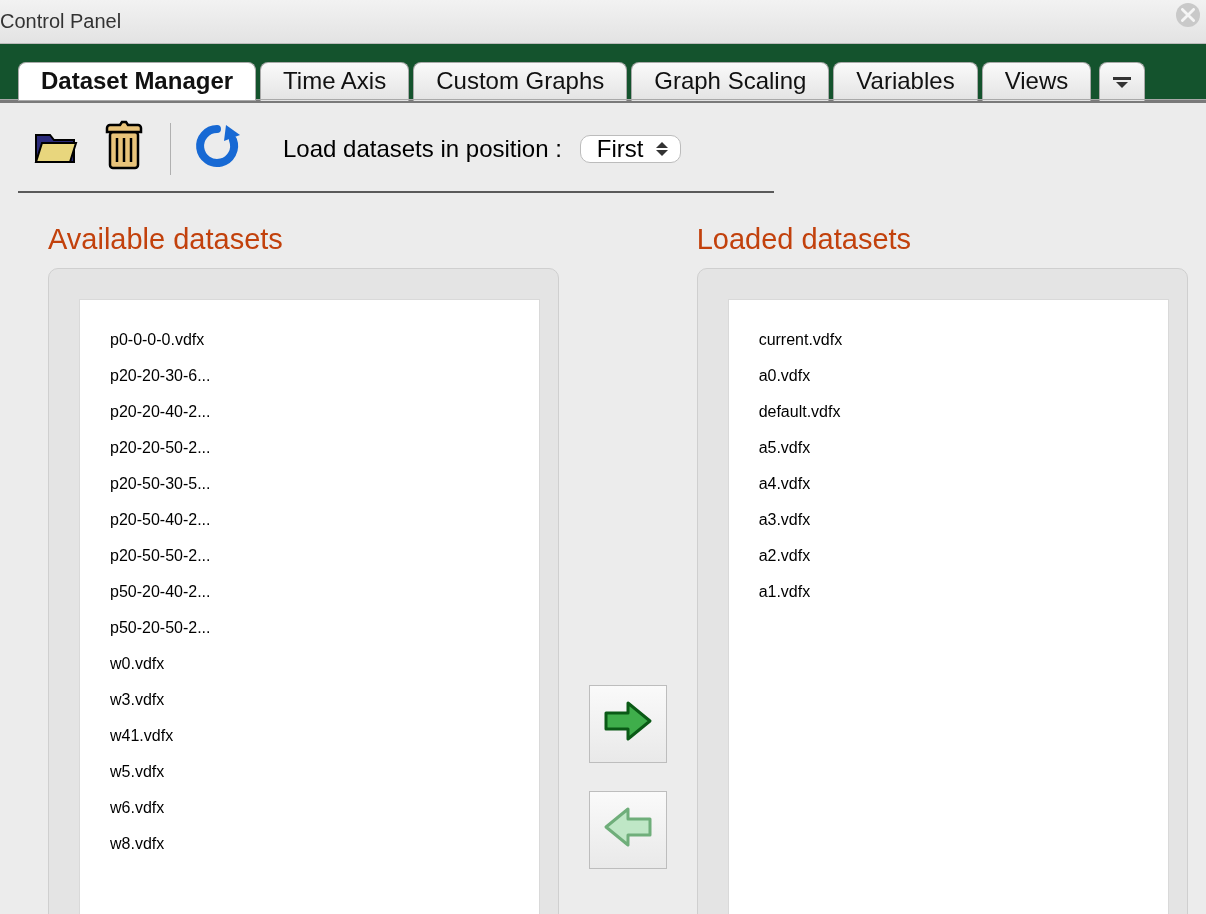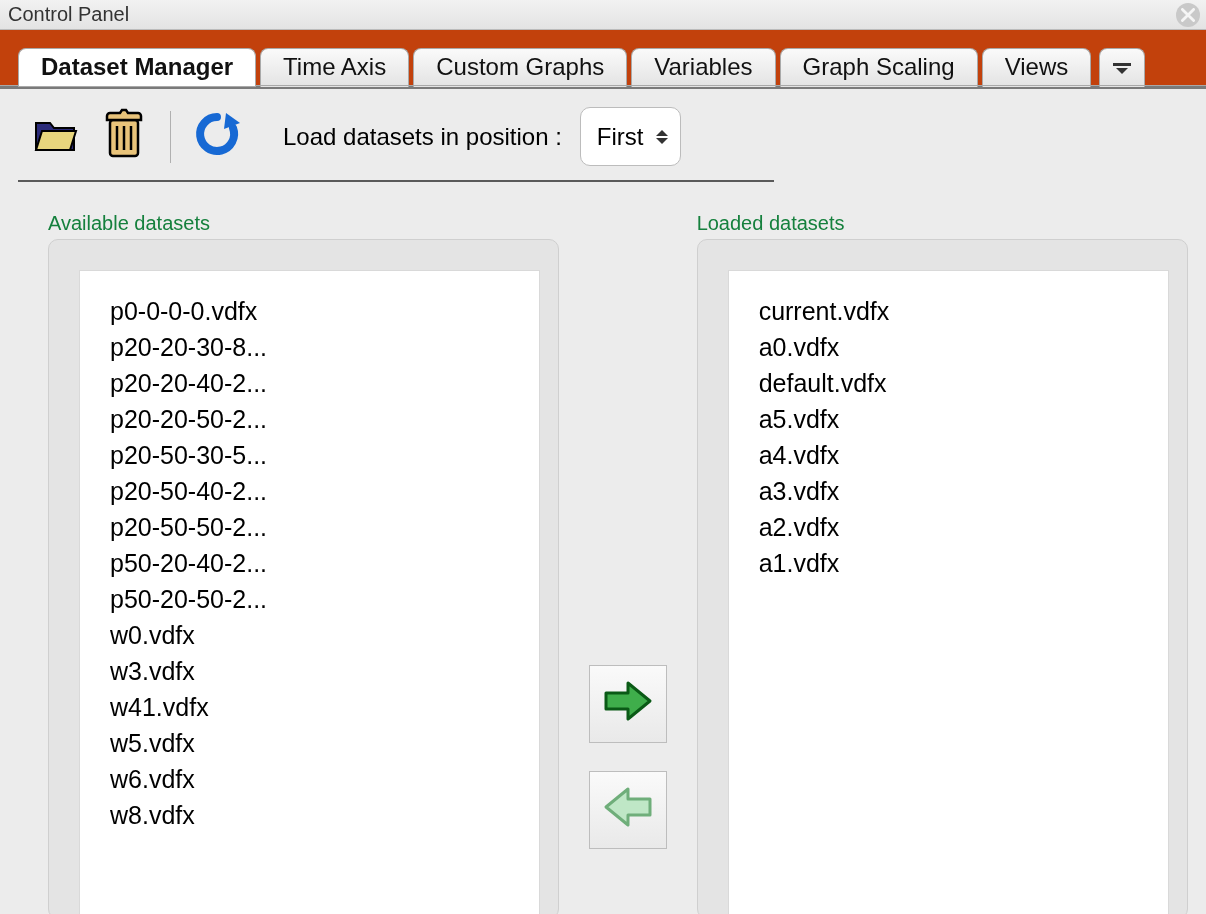--- a/index.html
+++ b/index.html
@@ -8,45 +8,45 @@
     width: 1206px; height: 914px;
     font-family: -apple-system, "Helvetica Neue", Arial, sans-serif;
     font-size: 24px;
     color: #000;
     background: #ececec;
     overflow: hidden;
   }
 
   
   .titlebar {
-    height: 30px;
+    height: 44px;
     background: linear-gradient(#f2f2f2, #e3e3e3);
     border-bottom: 1px solid #bbb;
     display: flex; align-items: center;
-    padding: 0 8px;
+    padding: 0 0;
     font-size: 20px;
     color: #333;
     position: relative;
   }
   .titlebar .close {
     position: absolute; right: 6px; top: 3px;
     width: 24px; height: 24px;
     border-radius: 50%;
     background: #c9c9c9;
     display: flex; align-items: center; justify-content: center;
   }
   .titlebar .close svg { width: 14px; height: 14px; }
 
   
   .tabstrip {
     display: flex;
     align-items: flex-end;
     padding: 10px 16px 0 18px;
     height: 56px;
-    background: #c2410c;
+    background: #14532d;
     position: relative;
   }
   .tab {
     border: 1px solid #a9a9a9;
     border-bottom: none;
     border-top-left-radius: 8px;
     border-top-right-radius: 8px;
     background: linear-gradient(#fafafa, #e3e3e3);
     padding: 6px 22px 8px 22px;
     margin-right: 4px;
@@ -99,21 +99,21 @@
   }
   .tool-label {
     font-size: 24px;
     margin-left: 26px;
     margin-right: 6px;
   }
   .combo {
     border: 1px solid #bcbcbc;
     border-radius: 10px;
     background: #fff;
-    height: 59px;
+    height: 28px;
     padding: 0 36px 0 16px;
     font-size: 24px;
     display:flex; align-items:center;
     position:relative;
   }
   .combo .caret {
     position:absolute; right:10px; top:50%; transform:translateY(-50%);
     width:14px; display:flex; flex-direction:column; gap:2px;
   }
   .combo .caret .up {
@@ -130,42 +130,42 @@
     gap: 0;
   }
   .col {
     display:flex; flex-direction:column;
   }
   .col.left  { width: 520px; margin-left: 30px; }
   .col.mid   { width: 140px; align-items:center; justify-content:center; padding-top: 410px;}
   .col.right { width: 500px; margin-left: 0; }
 
   .col-title {
-    font-size: 20px;
-    color:#15803d;
-    margin-bottom: 4px;
+    font-size: 29px;
+    color:#c2410c;
+    margin-bottom: 12px;
   }
 
   .list-outer {
     border: 1px solid #cfcfcf;
     border-radius: 10px;
     background: #e4e4e4;
     padding: 30px 18px 0 30px;
     height: 680px;
     overflow:hidden;
   }
   .list-inner {
     background:#fff;
     border:1px solid #d9d9d9;
     height: 650px;
     padding: 22px 10px 10px 30px;
     overflow:hidden;
   }
   .list-item {
-    font-size: 25px;
+    font-size: 16px;
     line-height: 36px;
     white-space: nowrap;
     overflow:hidden; text-overflow:ellipsis;
   }
 
   .arrow-btn {
     width: 78px; height: 78px;
     border: 1px solid #bdbdbd;
     background: linear-gradient(#fafafa,#e9e9e9);
     display:flex; align-items:center; justify-content:center;
@@ -183,22 +183,22 @@
           <path d="M1 1 L9 9 M9 1 L1 9" stroke="#f5f5f5" stroke-width="2" stroke-linecap="round"></path>
         </svg>
     </span>
   </div>
 </div>
 
 <div class="tabstrip">
   <div class="tab active"><span>Dataset Manager</span></div>
   <div class="tab"><span>Time Axis</span></div>
   <div class="tab"><span>Custom Graphs</span></div>
+  <div class="tab"><span>Graph Scaling</span></div>
   <div class="tab"><span>Variables</span></div>
-  <div class="tab"><span>Graph Scaling</span></div>
   <div class="tab"><span>Views</span></div>
   <div class="tab tab-overflow">
     <span>
       <svg width="22" height="14" viewBox="0 0 22 14">
         <rect x="2" y="2" width="18" height="3" fill="#333"></rect>
         <polygon points="5,7 17,7 11,13" fill="#333"></polygon>
       </svg>
     </span>
   </div>
   <div class="tabline"></div>
@@ -245,21 +245,21 @@
     </div>
   </div>
 
   <div class="dual">
 
     <div class="col left">
       <div class="col-title">Available datasets</div>
       <div class="list-outer">
         <div class="list-inner" id="available-list">
             <div class="list-item">p0-0-0-0.vdfx</div>
-            <div class="list-item">p20-20-30-8...</div>
+            <div class="list-item">p20-20-30-6...</div>
             <div class="list-item">p20-20-40-2...</div>
             <div class="list-item">p20-20-50-2...</div>
             <div class="list-item">p20-50-30-5...</div>
             <div class="list-item">p20-50-40-2...</div>
             <div class="list-item">p20-50-50-2...</div>
             <div class="list-item">p50-20-40-2...</div>
             <div class="list-item">p50-20-50-2...</div>
             <div class="list-item">w0.vdfx</div>
             <div class="list-item">w3.vdfx</div>
             <div class="list-item">w41.vdfx</div>

